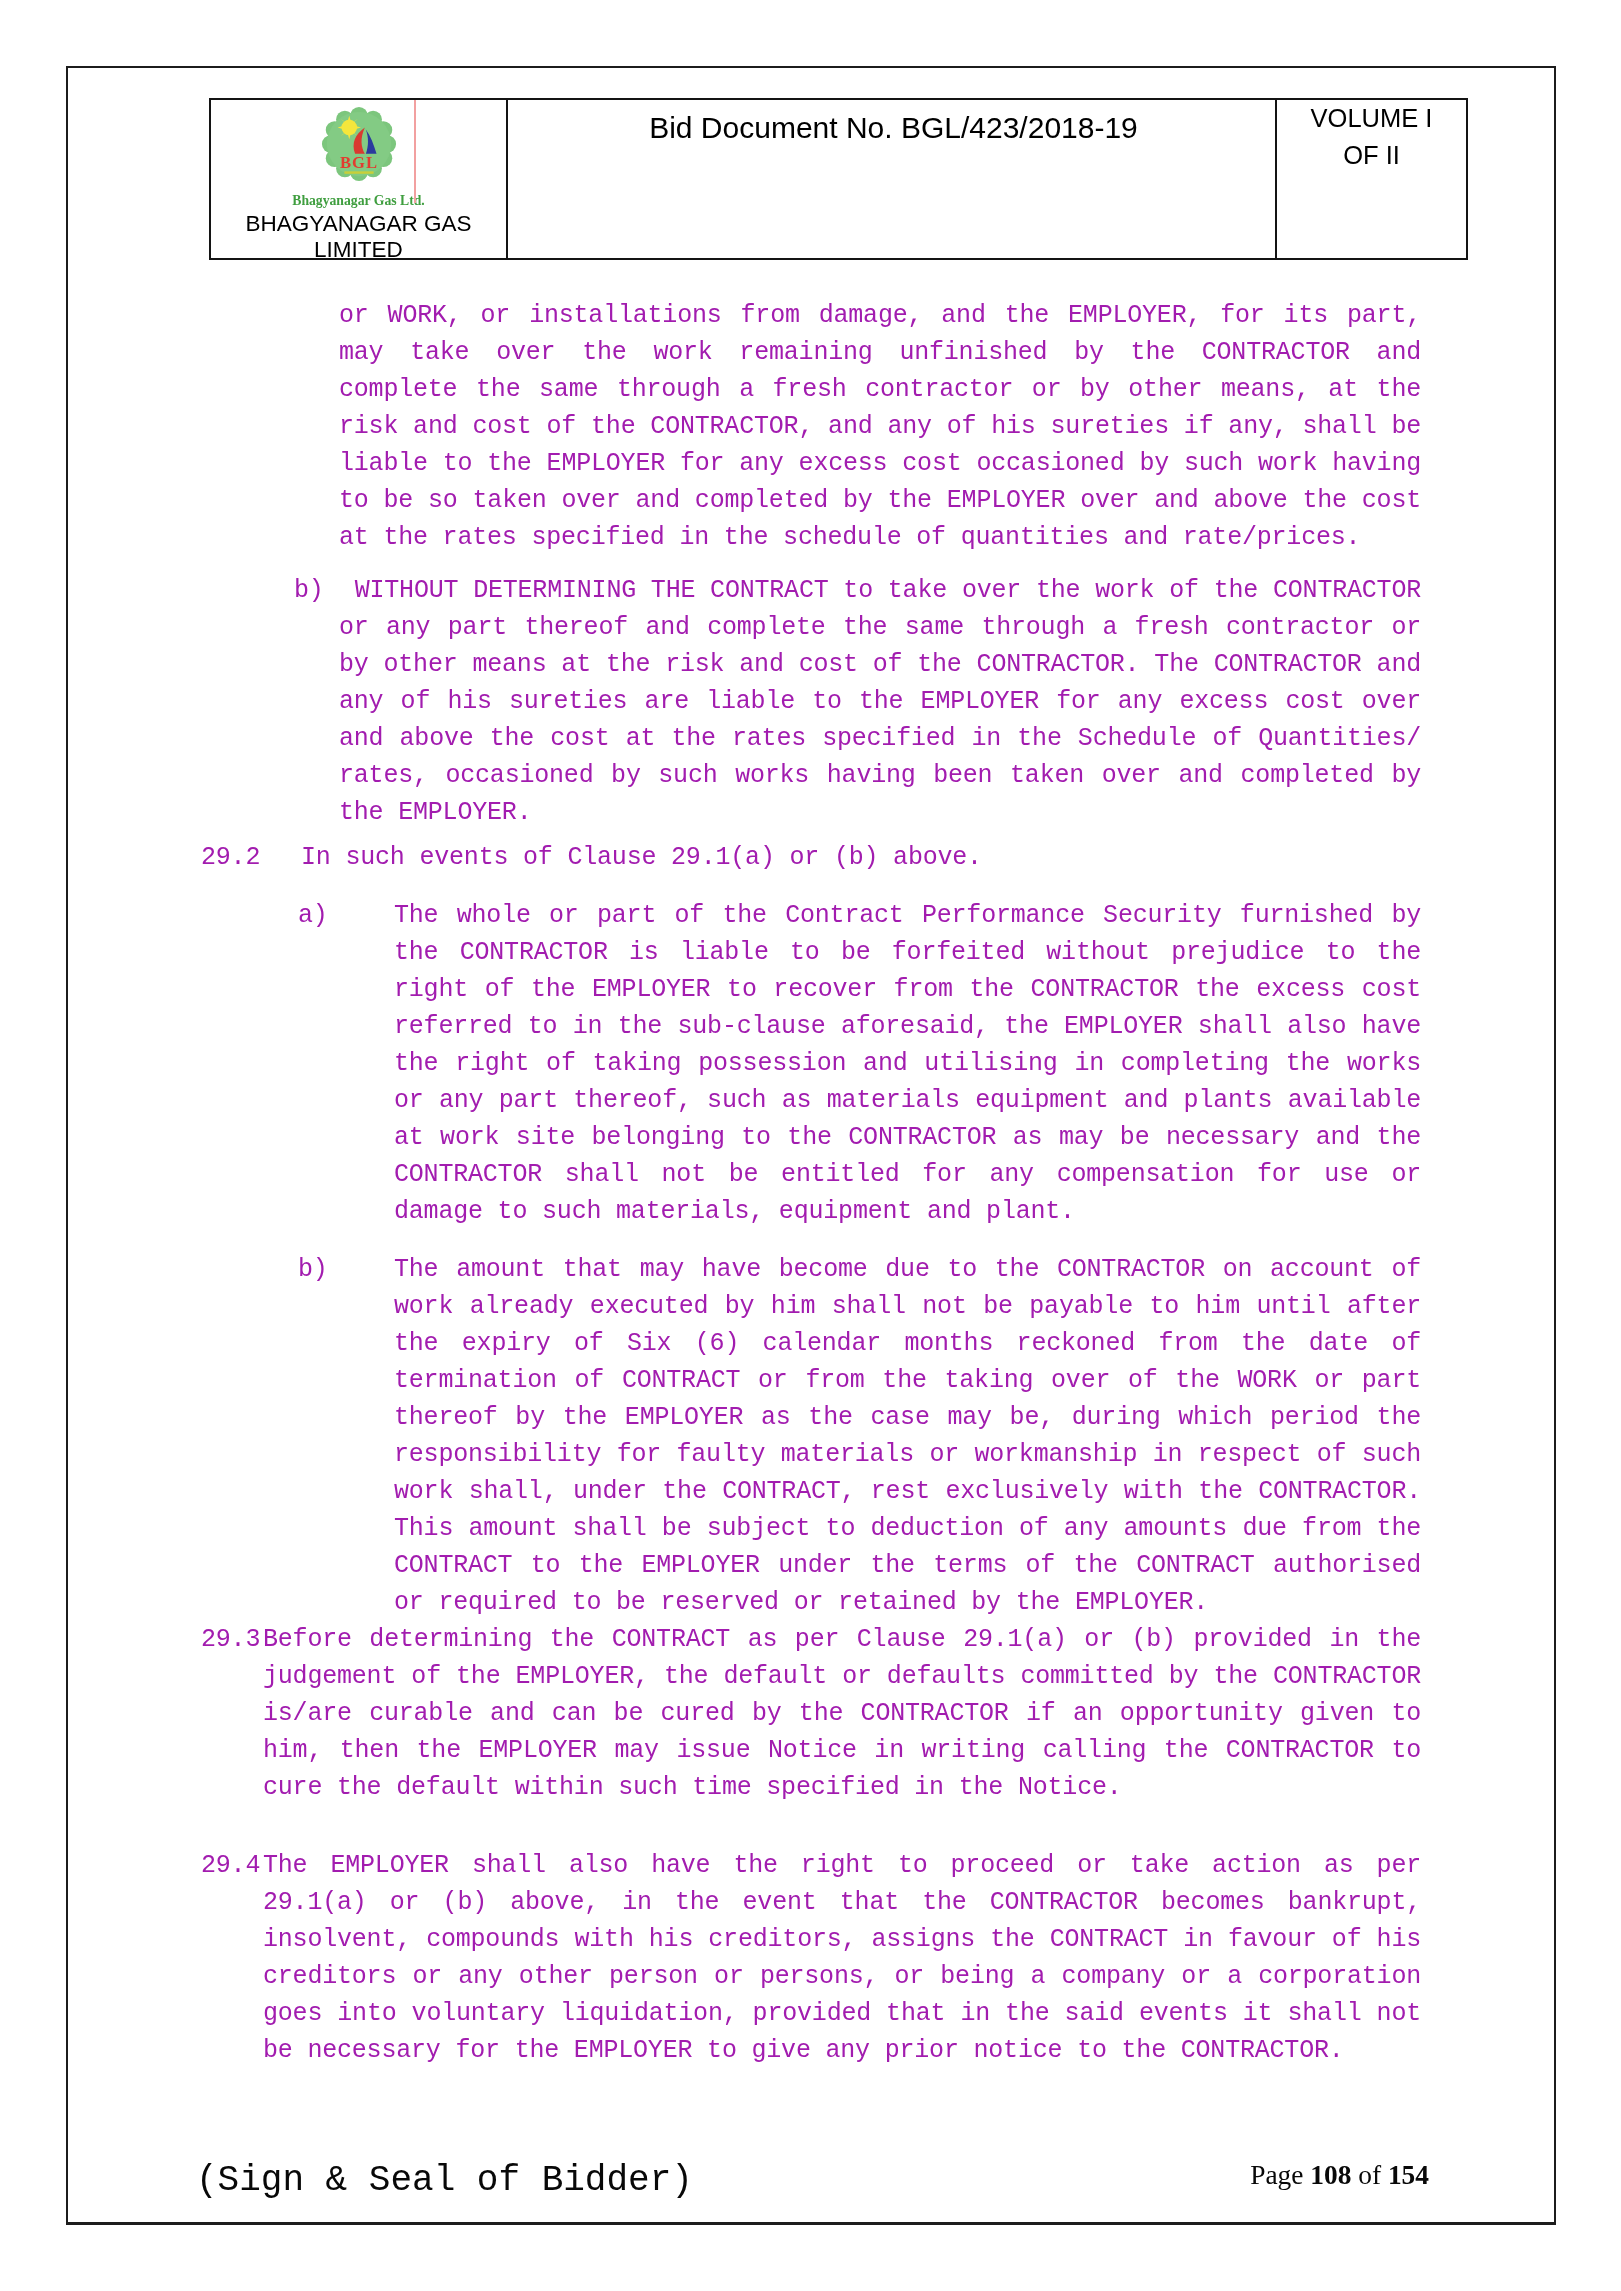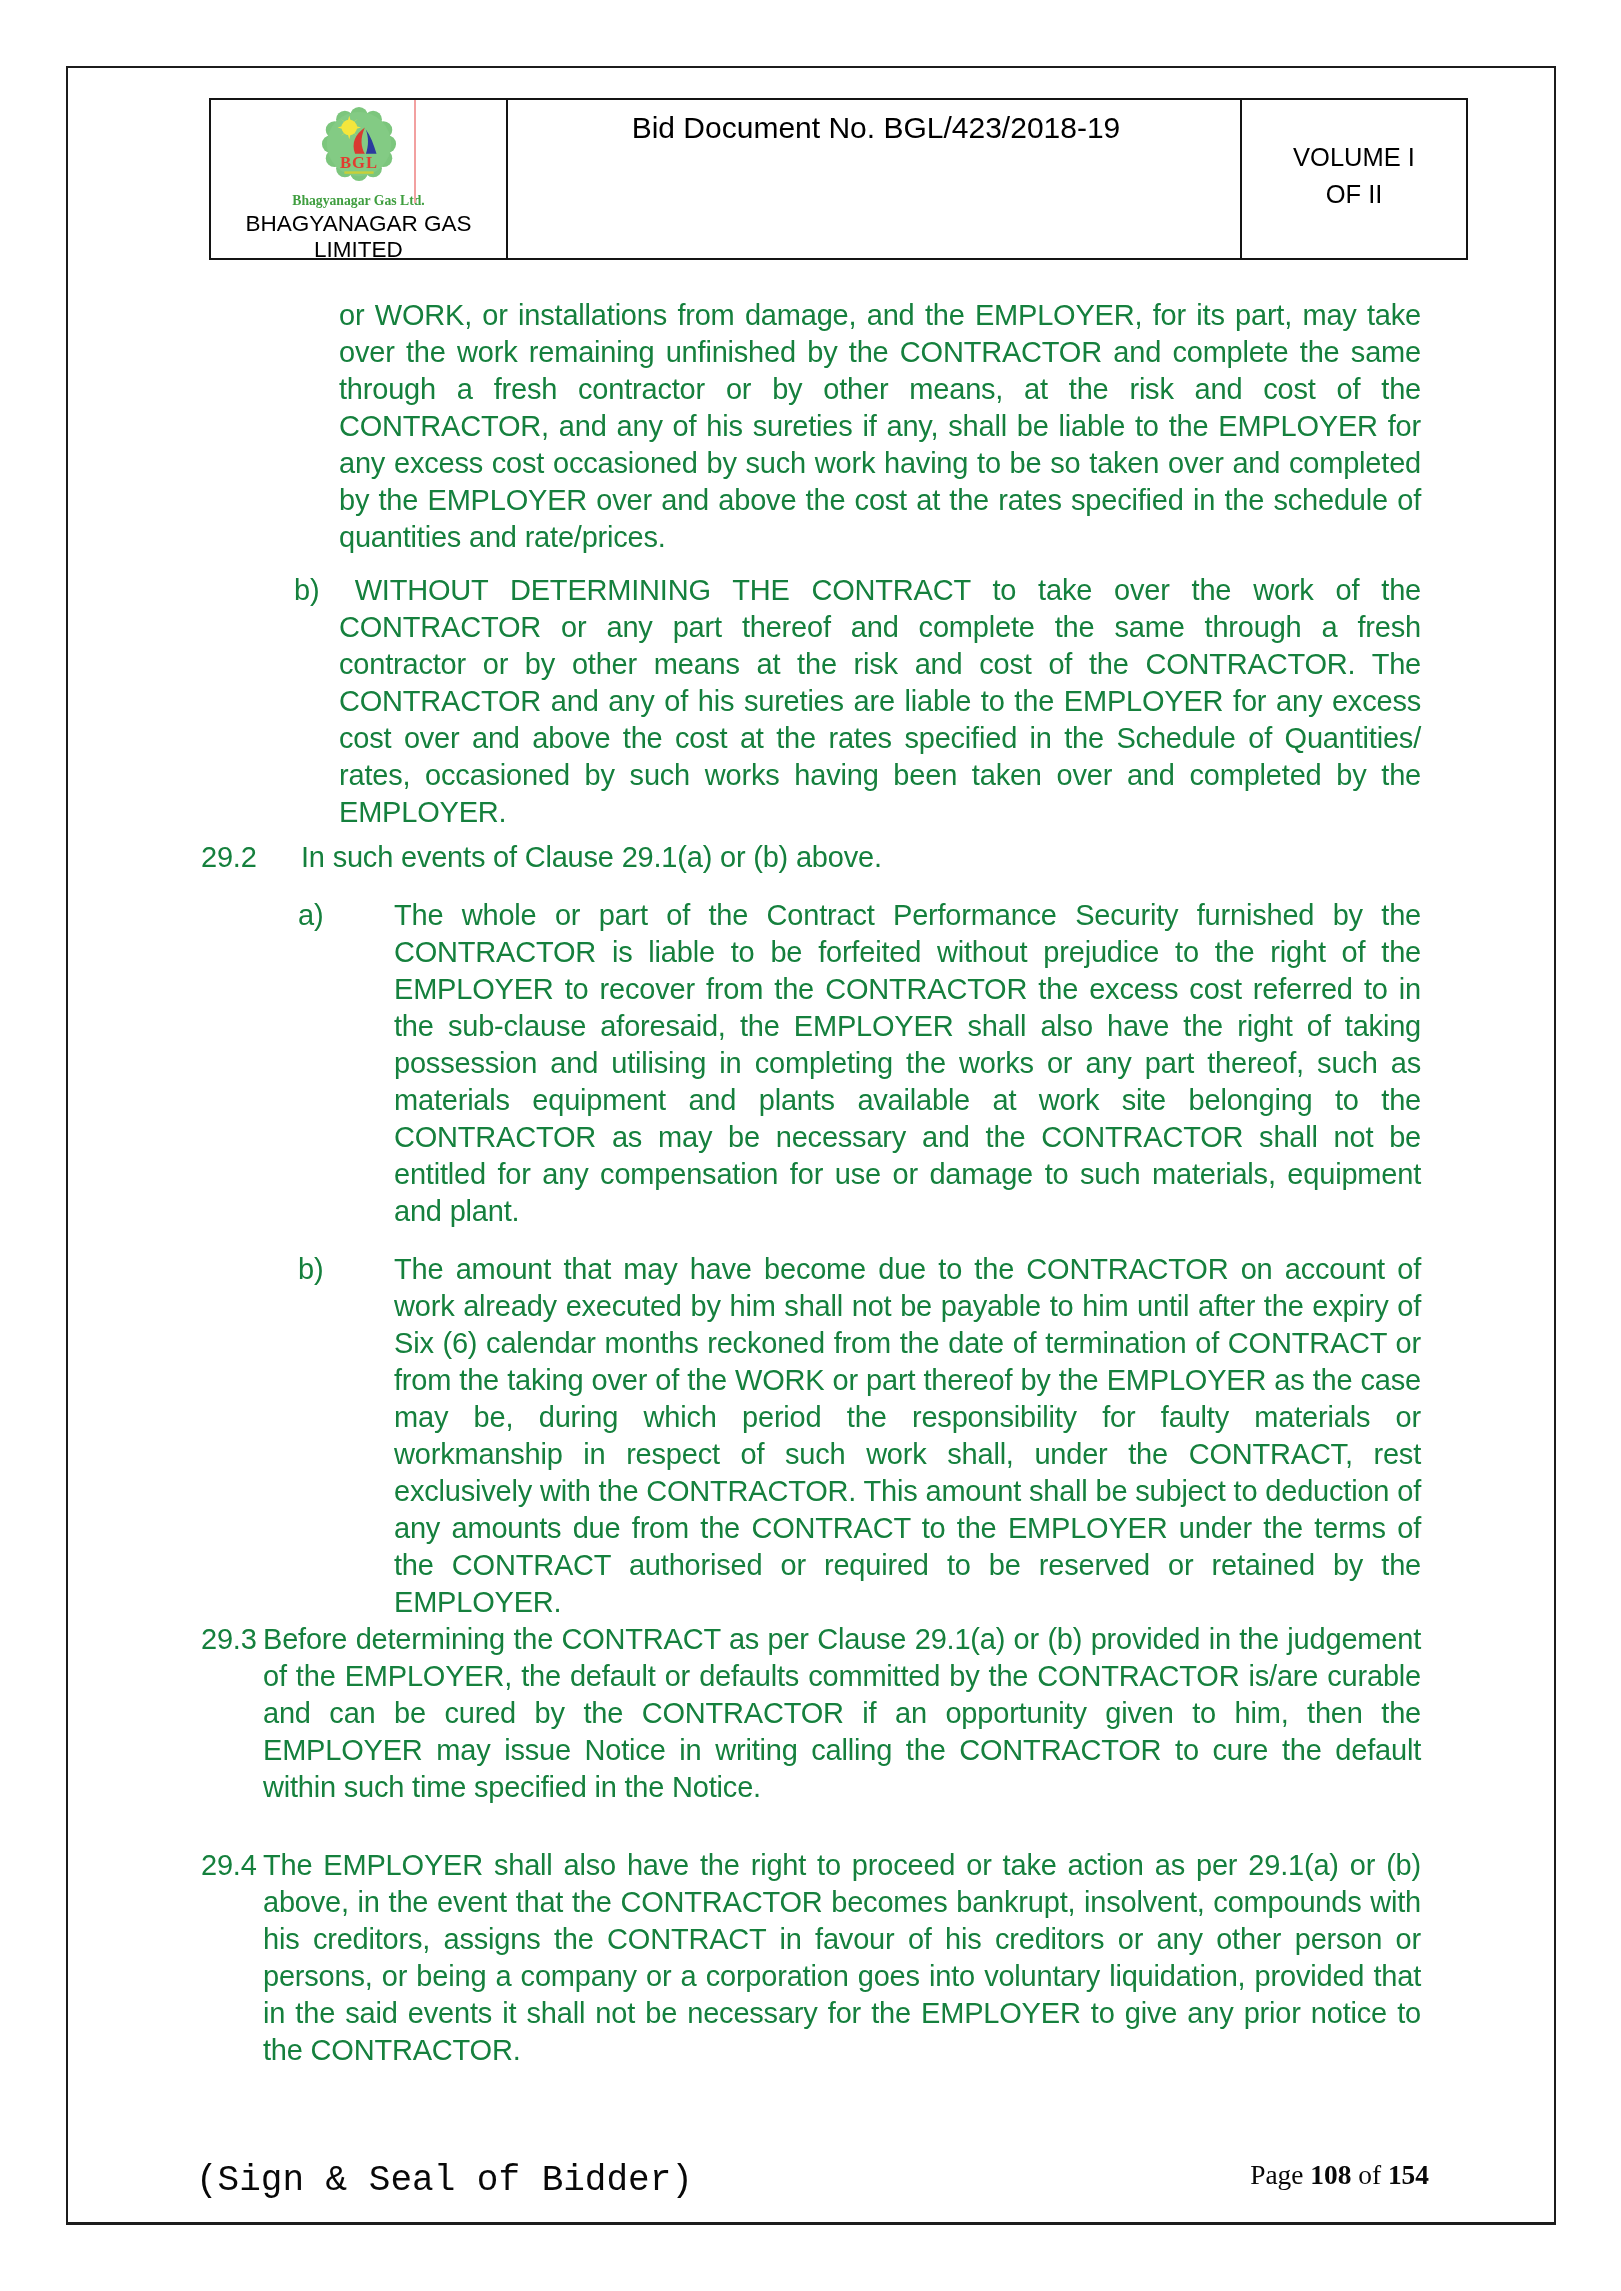--- a/index.html
+++ b/index.html
@@ -38,30 +38,30 @@
     font-size:22.5px; color:#000; line-height:25.5px; margin-top:2.9px;
   }
   .cell-title {
     flex:1; padding:8.8px 12.7px 0 16.7px;
     font-family:"Liberation Sans","DejaVu Sans",sans-serif;
     font-size:30px; line-height:37px; color:#000;
   }
   .title-main { text-align:justify; text-align-last:left; }
   .title-bid  { text-align:center; }
   .cell-volume {
-    width:226px; border-left:2px solid #141414;
-    display:flex; flex-direction:column; justify-content:center; align-items:center;
+    width:191px; border-left:2px solid #141414;
+    display:flex; flex-direction:column; align-items:center;
     font-family:"Liberation Sans","DejaVu Sans",sans-serif;
     font-size:25.5px; line-height:37px; color:#000; padding-bottom:6px;
   }
   
   .body-text {
     position:absolute; left:193px; top:297px; width:1228px;
-    font-family:Liberation Sans, sans-serif;
-    font-size:29px; line-height:37px; color:#15803d;
+    font-family:Liberation Mono, monospace;
+    font-size:25px; line-height:37px; color:#a21caf;
     text-align:justify; letter-spacing:-0.2px;
   }
   .para-intro { margin-left:146px; margin-bottom:15.7px; }
   .item { position:relative; }
   .item .item-label { position:absolute; top:0; }
   .item-b-top { margin-bottom:8.8px; }
   .item-b-top .item-label { left:101px; }
   .item-b-top .item-text { margin-left:146px; text-indent:15.7px; }
   .clause-heading { position:relative; }
   .clause-num { position:absolute; left:8px; top:0; }

